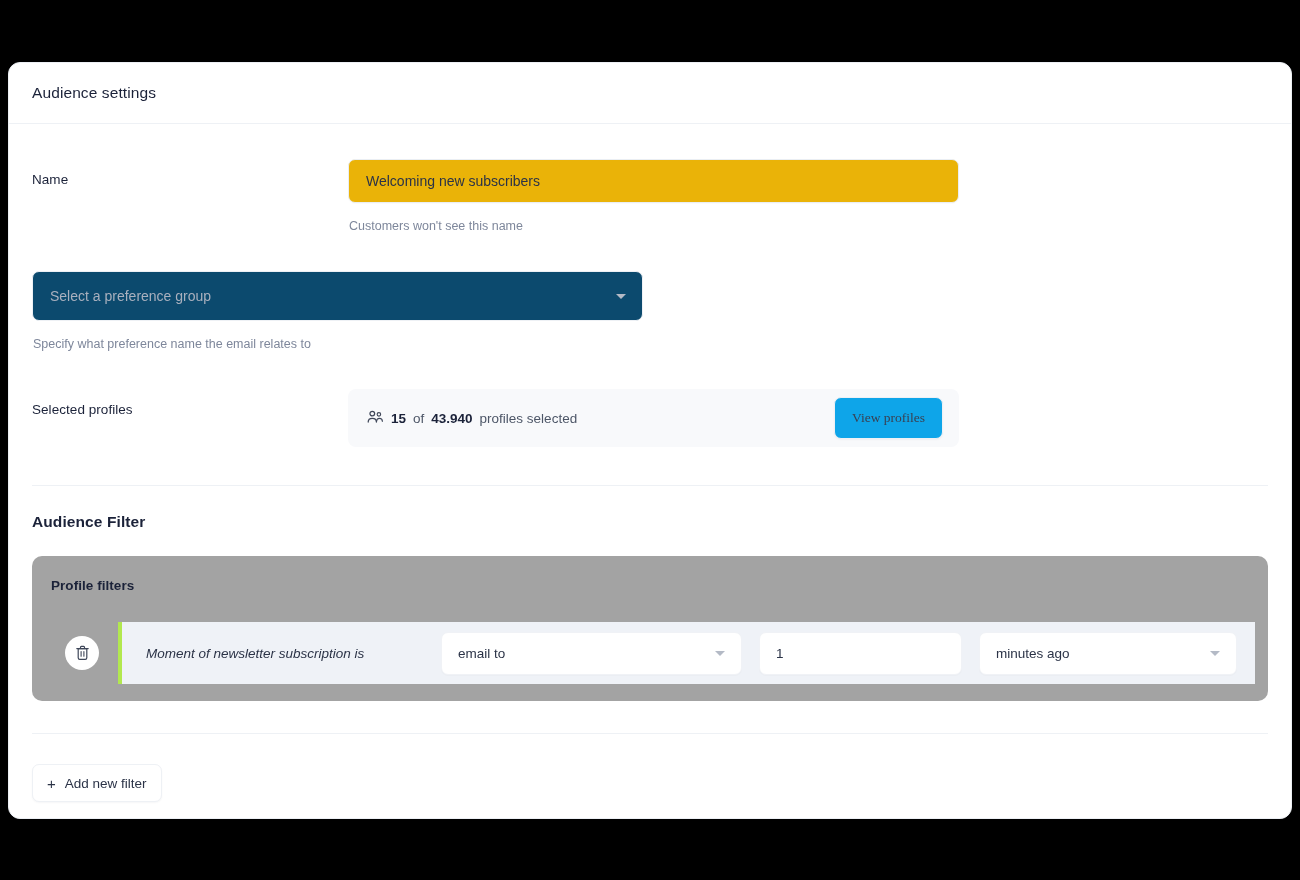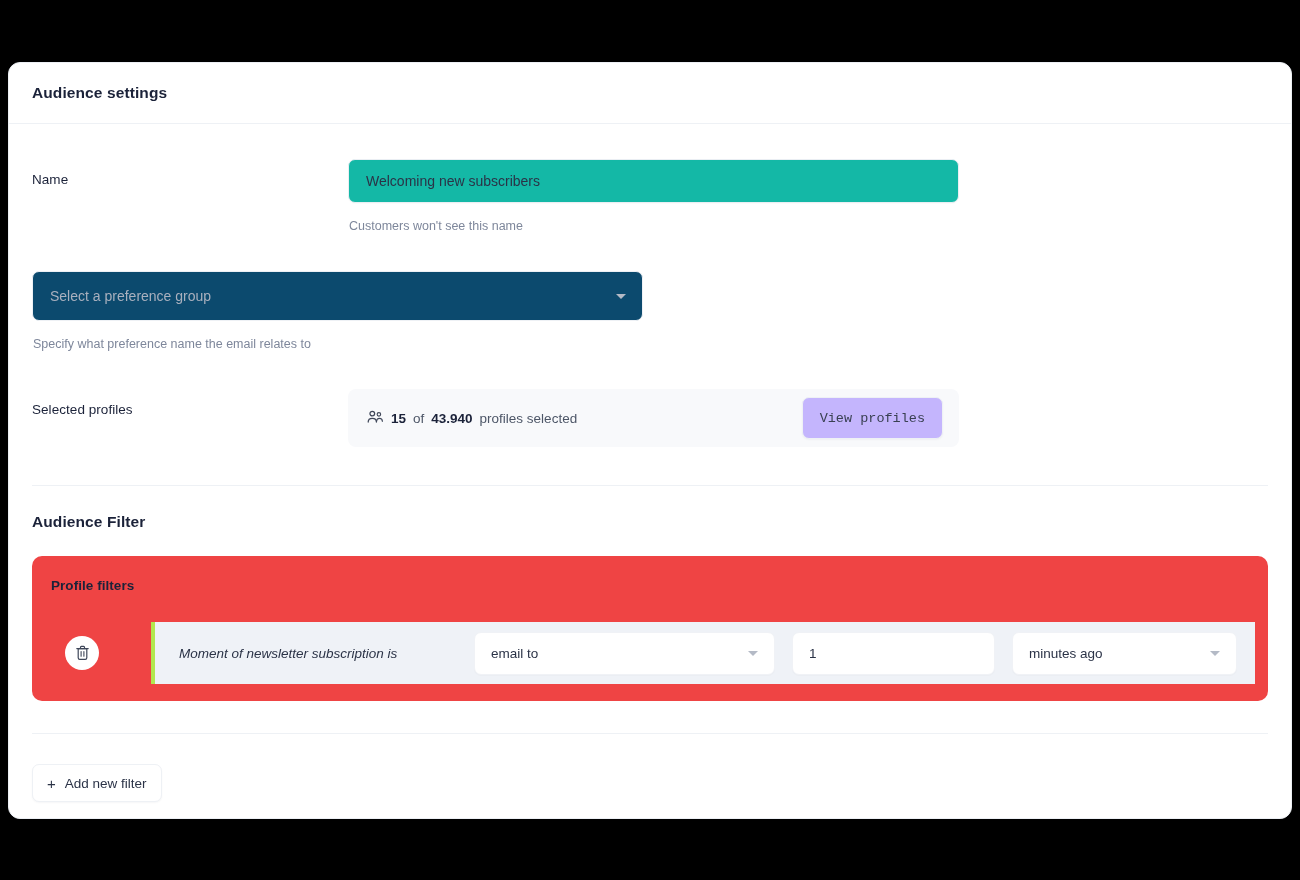--- a/index.html
+++ b/index.html
@@ -36,21 +36,21 @@
   
   .card-header {
     height: 61px;
     display: flex;
     align-items: center;
     padding: 0 23px;
     border-bottom: 1px solid #eef1f5;
   }
   .card-header h1 {
     font-size: 15.5px;
-    font-weight: bold;
+    font-weight: normal;
     color: #1b2239;
     letter-spacing: 0.1px;
   }
 
   .card-body {
     padding: 0 23px;
   }
 
   
   .form-row {
@@ -74,21 +74,21 @@
   .field-control {
     width: 611px;
     flex: none;
   }
 
   .text-input {
     width: 100%;
     height: 44px;
     border: 1px solid #eaeef3;
     border-radius: 7px;
-    background: #14b8a6;
+    background: #eab308;
     font-family: "Liberation Sans", sans-serif;
     font-size: 14px;
     color: #2b3347;
     padding: 0 17px;
     outline: none;
     box-shadow: 0 1px 1px rgba(23,30,48,0.02);
   }
 
   .select-box {
     position: relative;
@@ -141,25 +141,25 @@
     display: flex;
     align-items: center;
     gap: 7px;
     flex: 1;
   }
   .profiles-text b { color: #1b2239; font-weight: bold; }
   .people-icon { display: block; }
 
   .ghost-btn {
     height: 42px;
-    background: #c4b5fd;
+    background: #0ea5e9;
     border: 1px solid #eef1f5;
     border-radius: 7px;
     padding: 0 17px;
-    font-family: Liberation Mono, monospace;
+    font-family: Liberation Serif, serif;
     font-size: 13.5px;
     color: #394052;
     cursor: pointer;
     box-shadow: 0 1px 2px rgba(23,30,48,0.04);
   }
 
   .divider {
     height: 1px;
     background: #eef1f5;
     margin: 0;
@@ -170,36 +170,35 @@
     font-weight: bold;
     color: #1b2239;
     padding-top: 27px;
     padding-bottom: 0;
     letter-spacing: 0.1px;
   }
 
   
   .filters-panel {
     margin-top: 25px;
-    background: #ef4444;
+    background: #a3a3a3;
     border-radius: 10px;
     padding: 22px 13px 17px 19px;
   }
   .filters-panel-title {
     font-size: 13.5px;
     font-weight: bold;
     color: #1b2239;
     padding-bottom: 29px;
     letter-spacing: 0.05px;
   }
 
   .filter-row {
     display: flex;
     align-items: center;
-    gap: 33px;
   }
 
   .trash-btn {
     width: 34px; height: 34px;
     border-radius: 50%;
     background: #ffffff;
     border: none;
     display: flex;
     align-items: center;
     justify-content: center;

